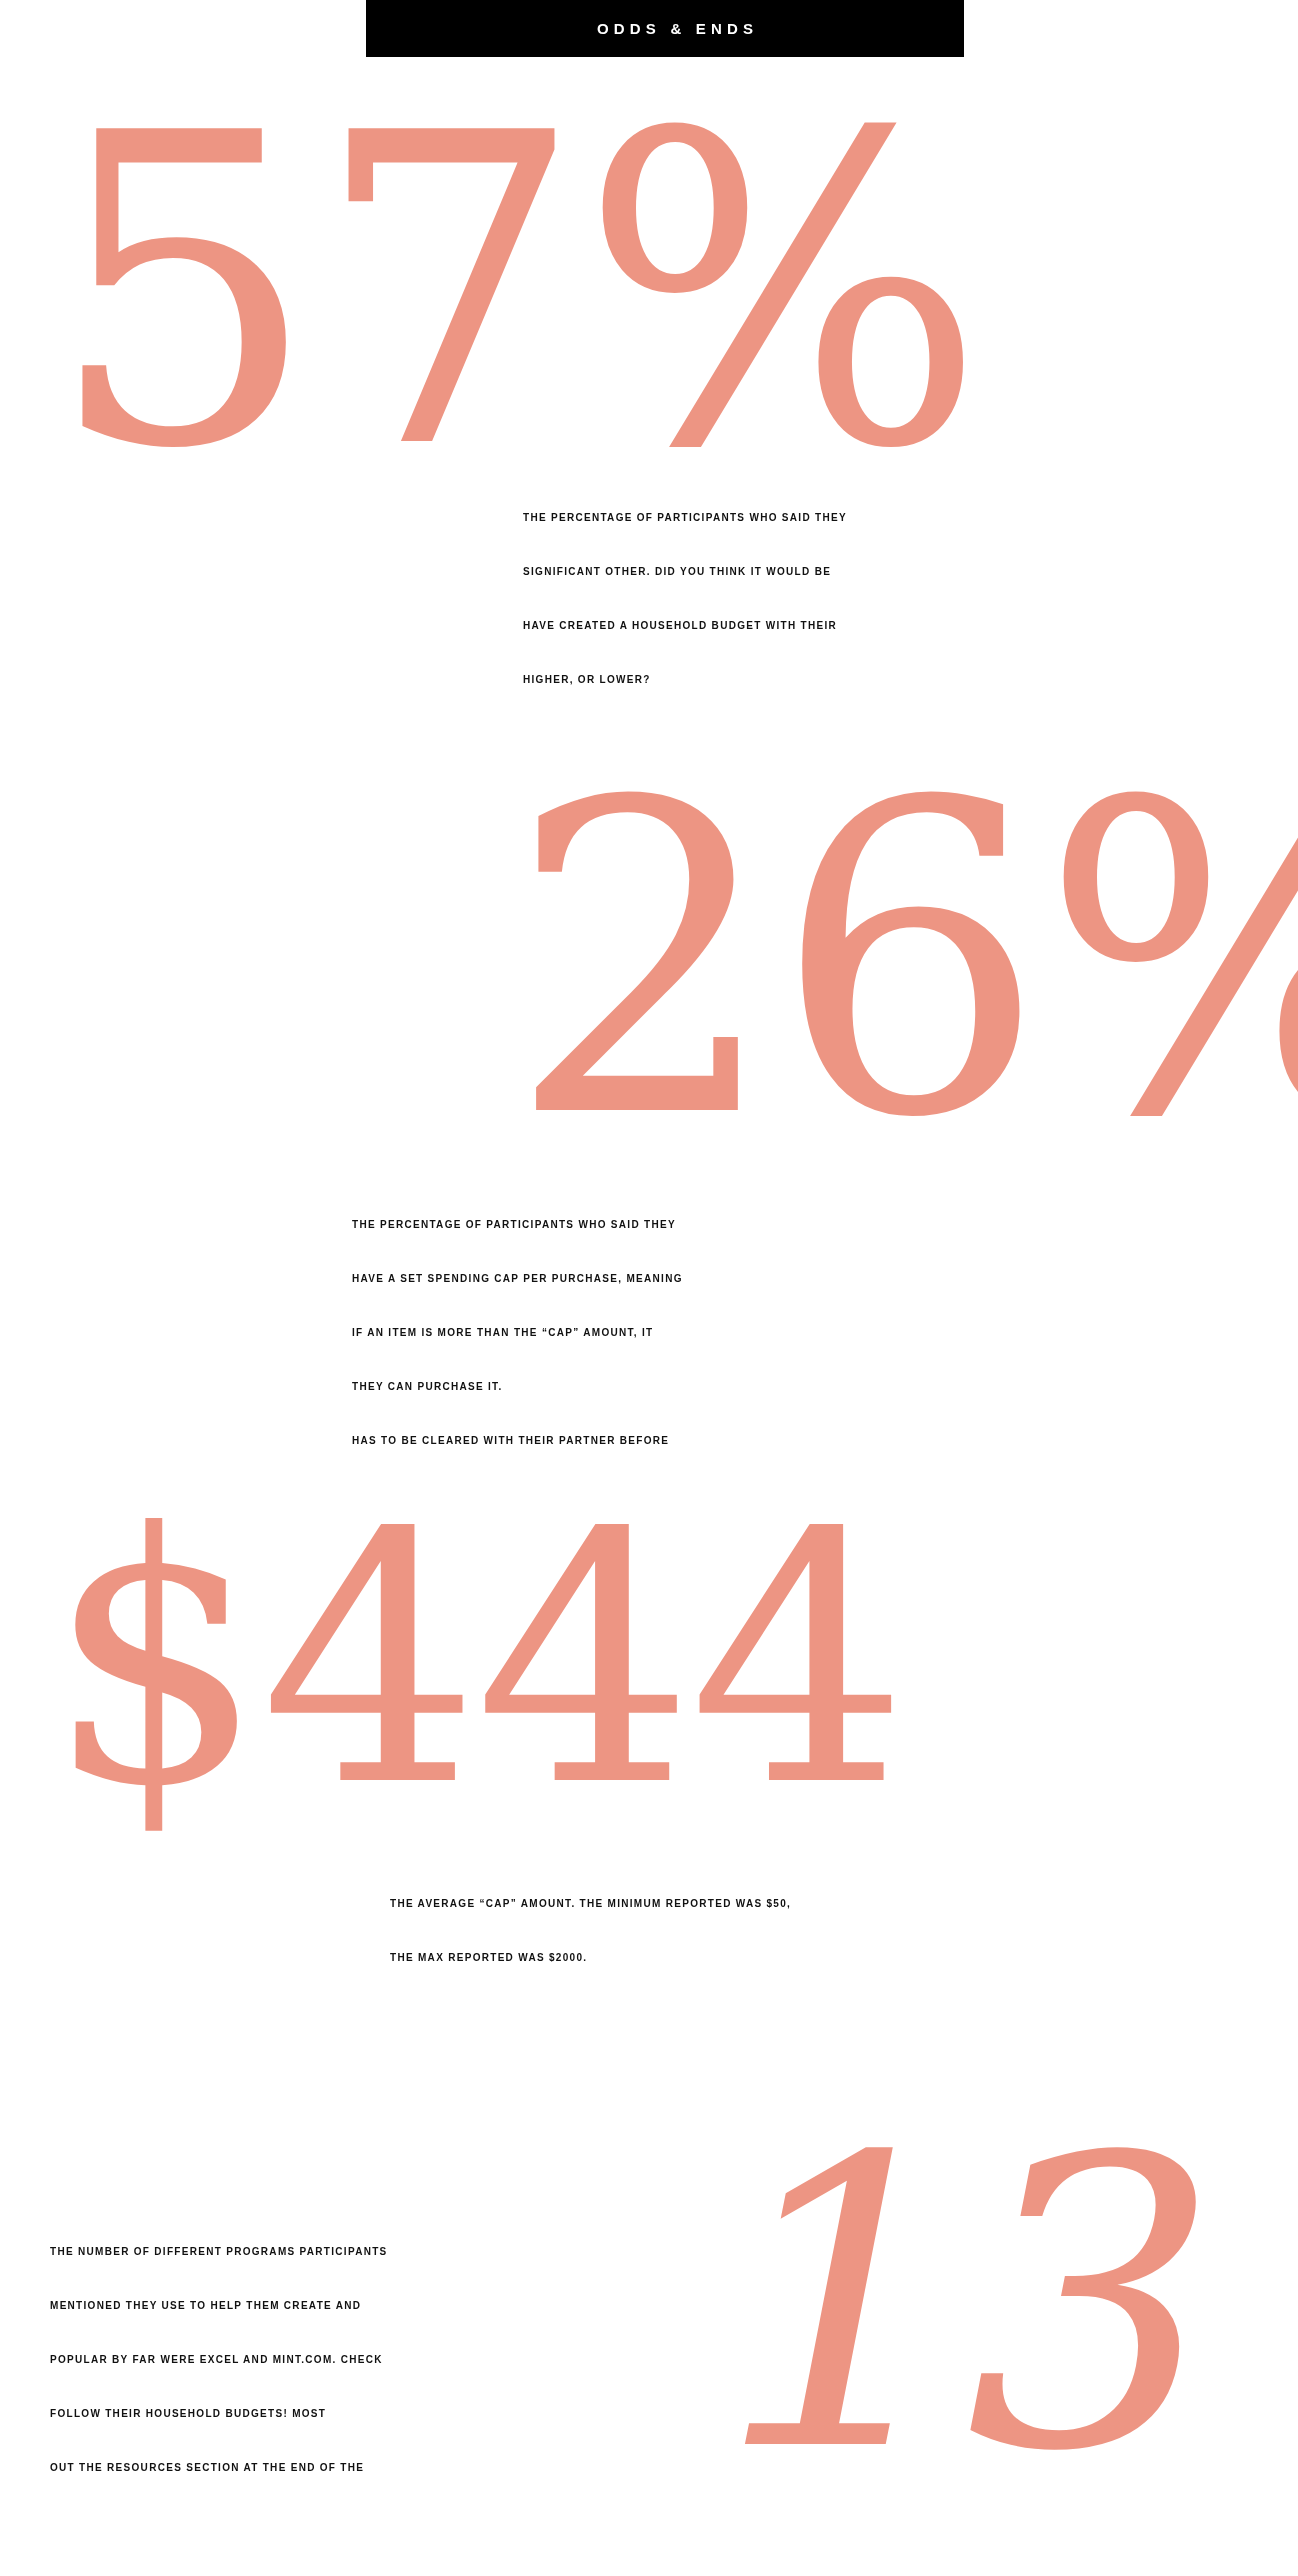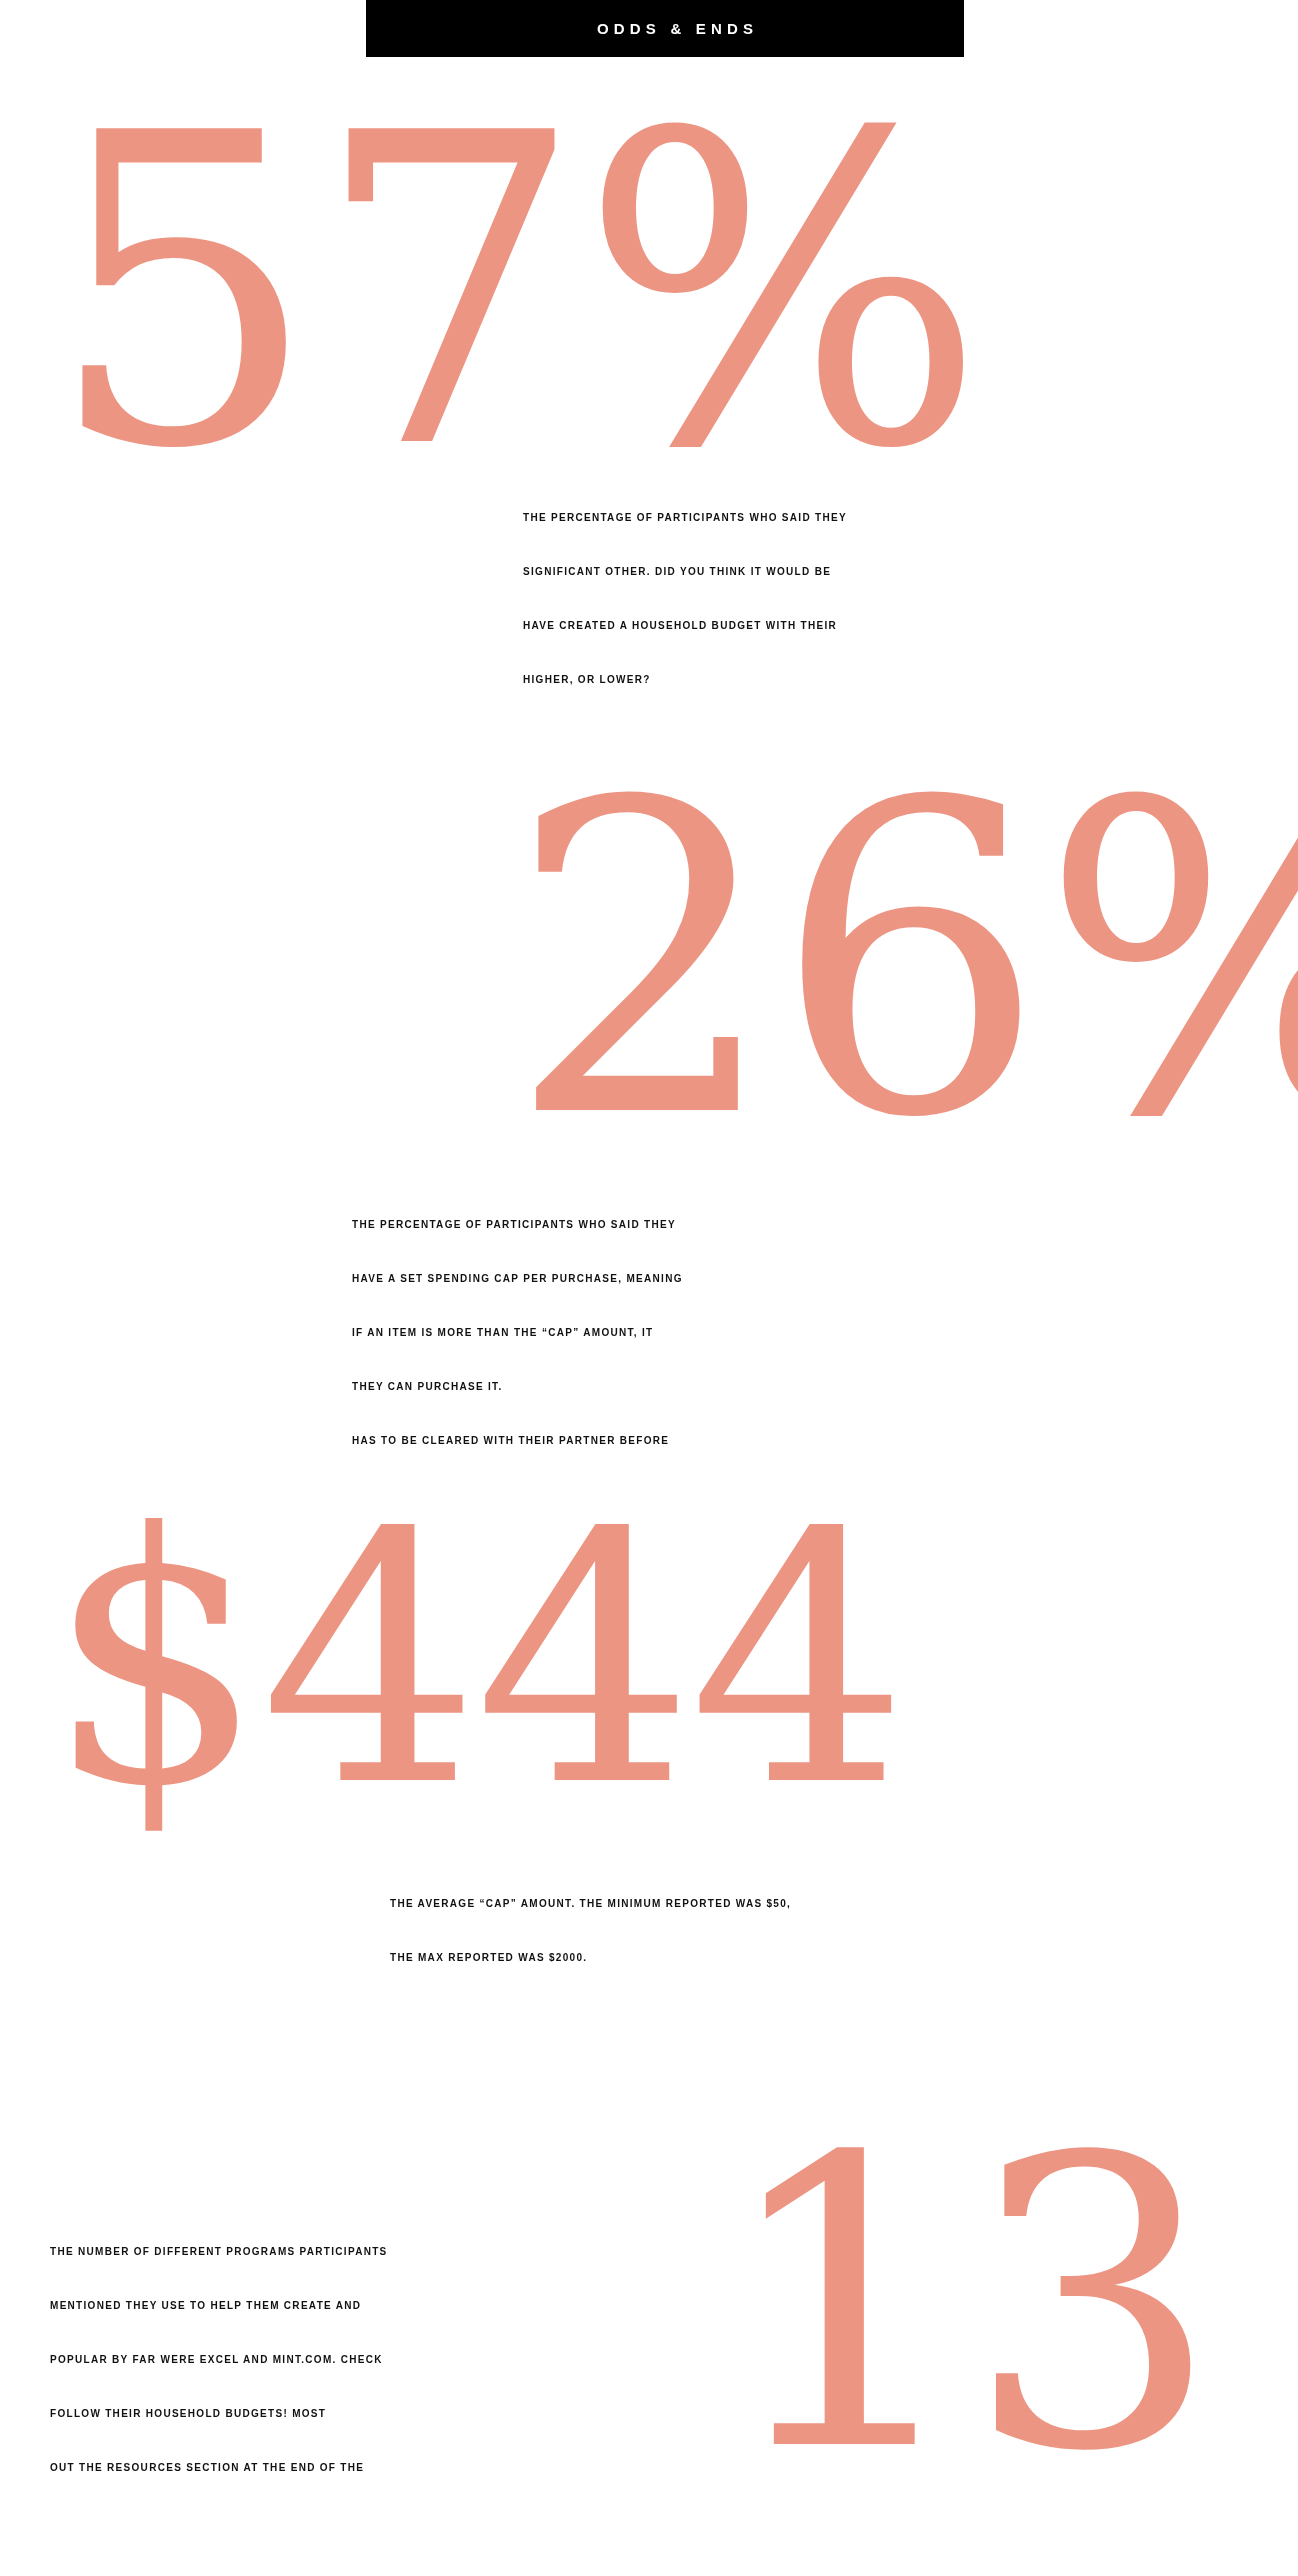--- a/index.html
+++ b/index.html
@@ -76,20 +76,21 @@
     left: 46px;
     top: 1488px;
     font-size: 345px;
   }
 
   
   .stat4-num {
     left: 717px;
     top: 2106px;
     font-size: 400px;
+    font-style: italic;
   }
 
   
   .caption {
     position: absolute;
     color: #111111;
     font-family: "Liberation Sans", sans-serif;
     font-size: 10px;
     font-weight: bold;
     letter-spacing: 1.3px;

